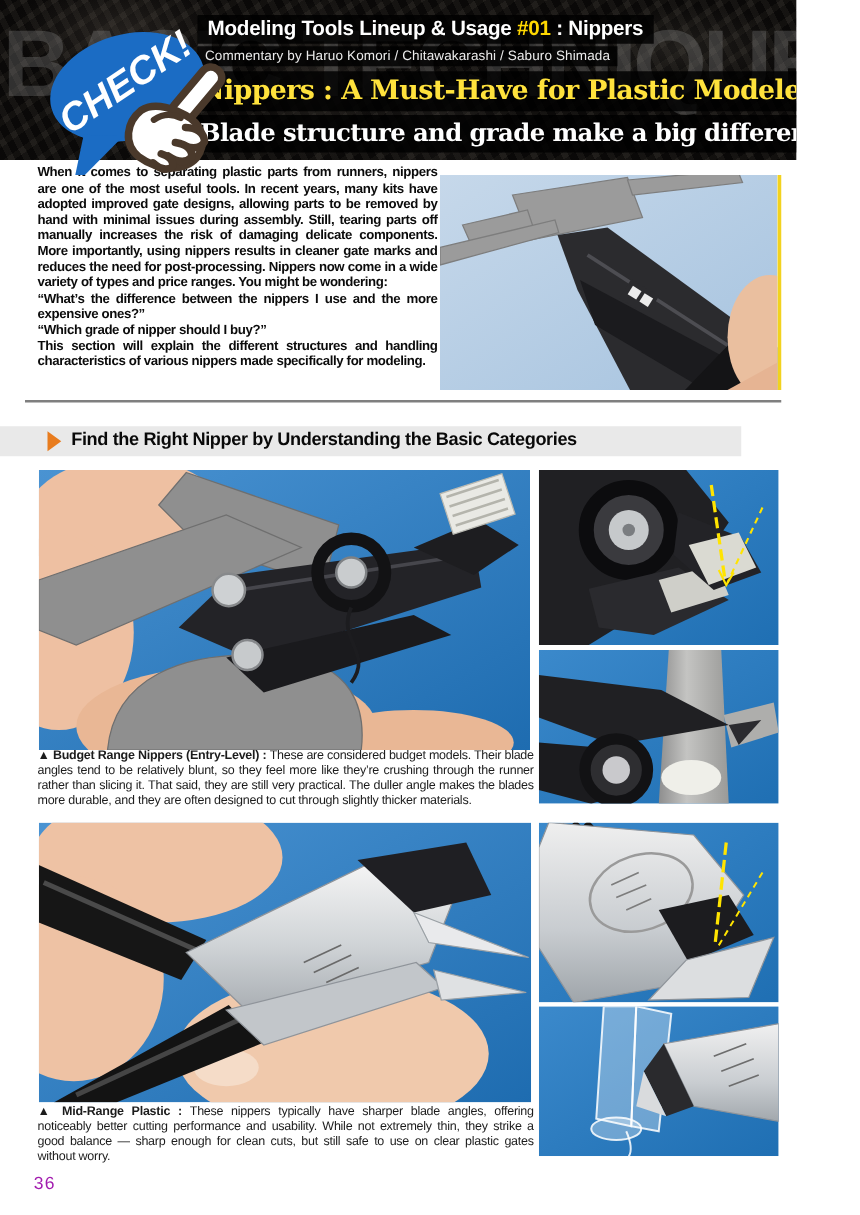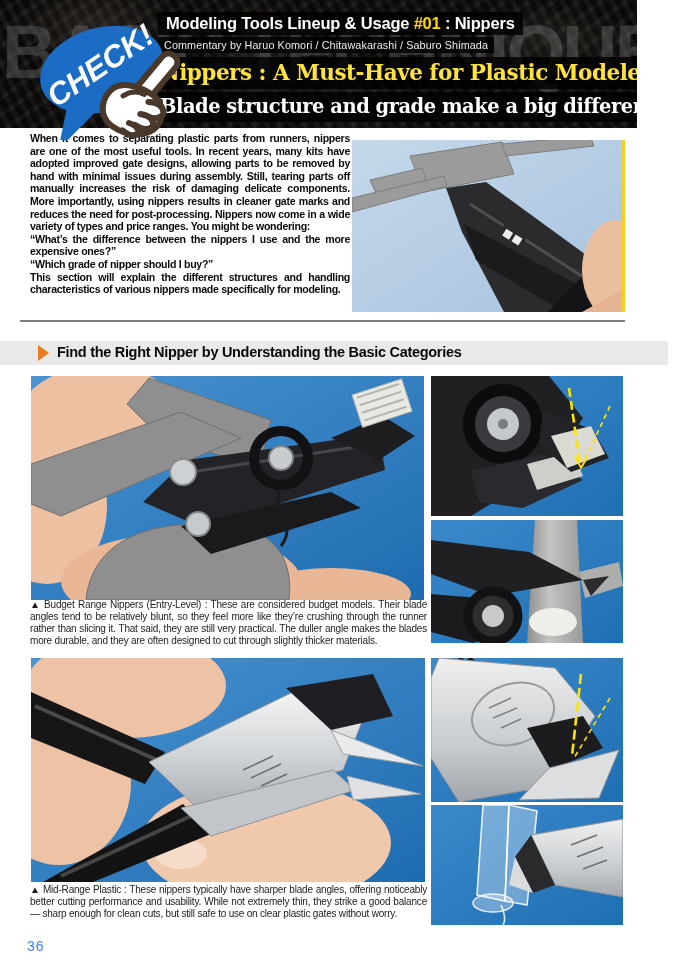--- a/index.html
+++ b/index.html
@@ -29,44 +29,44 @@
   .check-bubble{position:absolute;left:22px;top:16px;width:150px;height:124px;z-index:4;}
   .hand-icon{position:absolute;left:84px;top:50px;width:118px;height:92px;z-index:5;}
 
   
   .intro{position:absolute;left:30px;top:132px;width:320px;color:#0b0b0b;
     font-size:10.6px;font-weight:700;line-height:12.6px;letter-spacing:-0.3px;text-align:justify;}
   .intro p{margin:0;}
 
   
   .divider{position:absolute;left:20px;top:320px;width:605px;height:2px;background:#7f7f7f;}
-  .section-bar{position:absolute;left:0;top:341px;width:668px;height:24px;background:#e9e9e9;}
+  .section-bar{position:absolute;left:0;top:341px;width:593px;height:24px;background:#e9e9e9;}
   .section-arrow{position:absolute;left:38px;top:4px;width:0;height:0;
     border-left:11px solid #e87c1e;border-top:8px solid transparent;border-bottom:8px solid transparent;}
   .section-label{position:absolute;left:57px;top:3px;font-size:14.5px;font-weight:700;color:#090909;letter-spacing:-0.3px;white-space:nowrap;}
 
   
   .photo{position:absolute;overflow:hidden;}
   .photo svg{display:block;}
   .photo-tr{left:352px;top:140px;width:270px;height:172px;border-right:3px solid #f2d21f;}
   .photo-l1{left:31px;top:376px;width:393px;height:224px;}
   .photo-r1{left:431px;top:376px;width:192px;height:140px;}
   .photo-r2{left:431px;top:520px;width:192px;height:123px;}
   .photo-l2{left:31px;top:658px;width:394px;height:224px;}
   .photo-r3{left:431px;top:658px;width:192px;height:144px;}
   .photo-r4{left:431px;top:805px;width:192px;height:120px;}
 
   
   .caption{position:absolute;left:30px;width:397px;color:#1c1c1c;font-size:10px;line-height:12px;
     letter-spacing:-0.2px;text-align:justify;}
-  .caption .lead{font-weight:400;}
+  .caption .lead{font-weight:700;}
   .caption-1{top:599px;}
   .caption-2{top:884px;}
 
-  .pagenum{position:absolute;left:27px;top:938px;font-size:14px;color:#3b82f6;letter-spacing:1px;}
+  .pagenum{position:absolute;left:27px;top:938px;font-size:14px;color:#a21caf;letter-spacing:1px;}
 </style>
 </head>
 <body>
 
 <div class="page">
 
   <div class="banner">
     <div class="watermark">BASIC TECHNIQUES</div>
     <div class="strip kicker"><span>Modeling Tools Lineup &amp; Usage </span><span class="issue">#01</span><span> : Nippers</span></div>
     <div class="strip commentary">Commentary by Haruo Komori / Chitawakarashi / Saburo Shimada</div>

